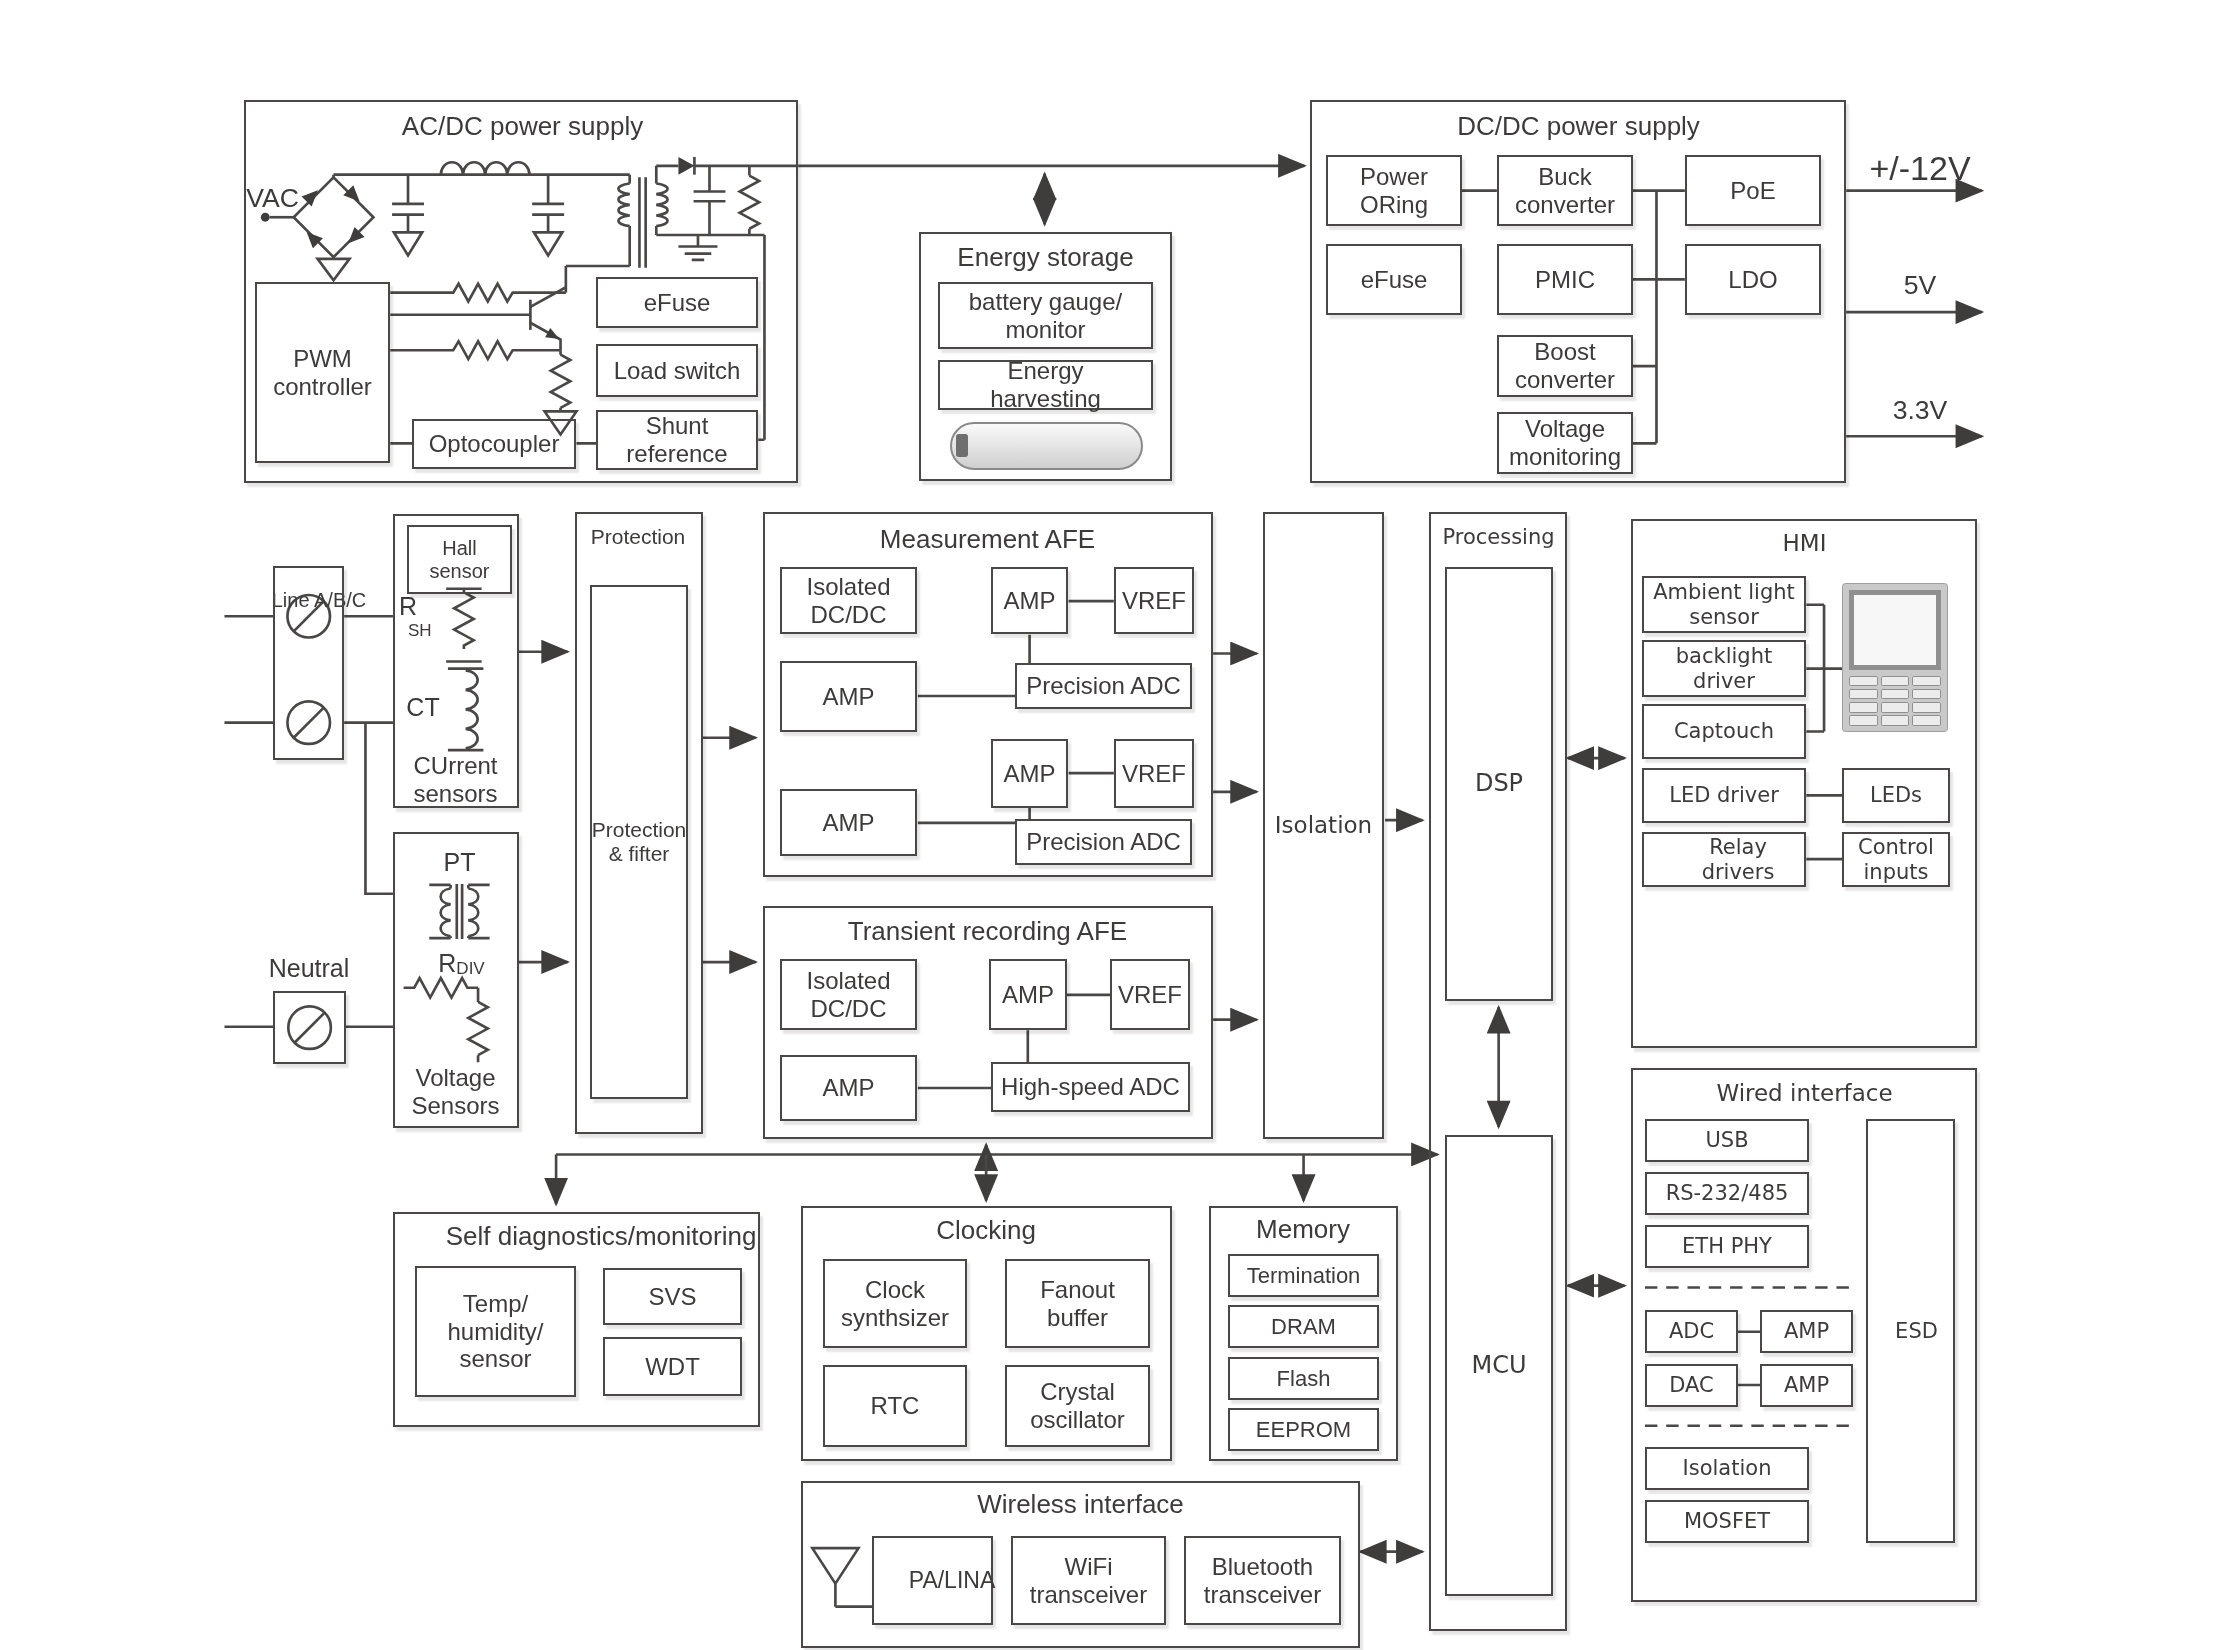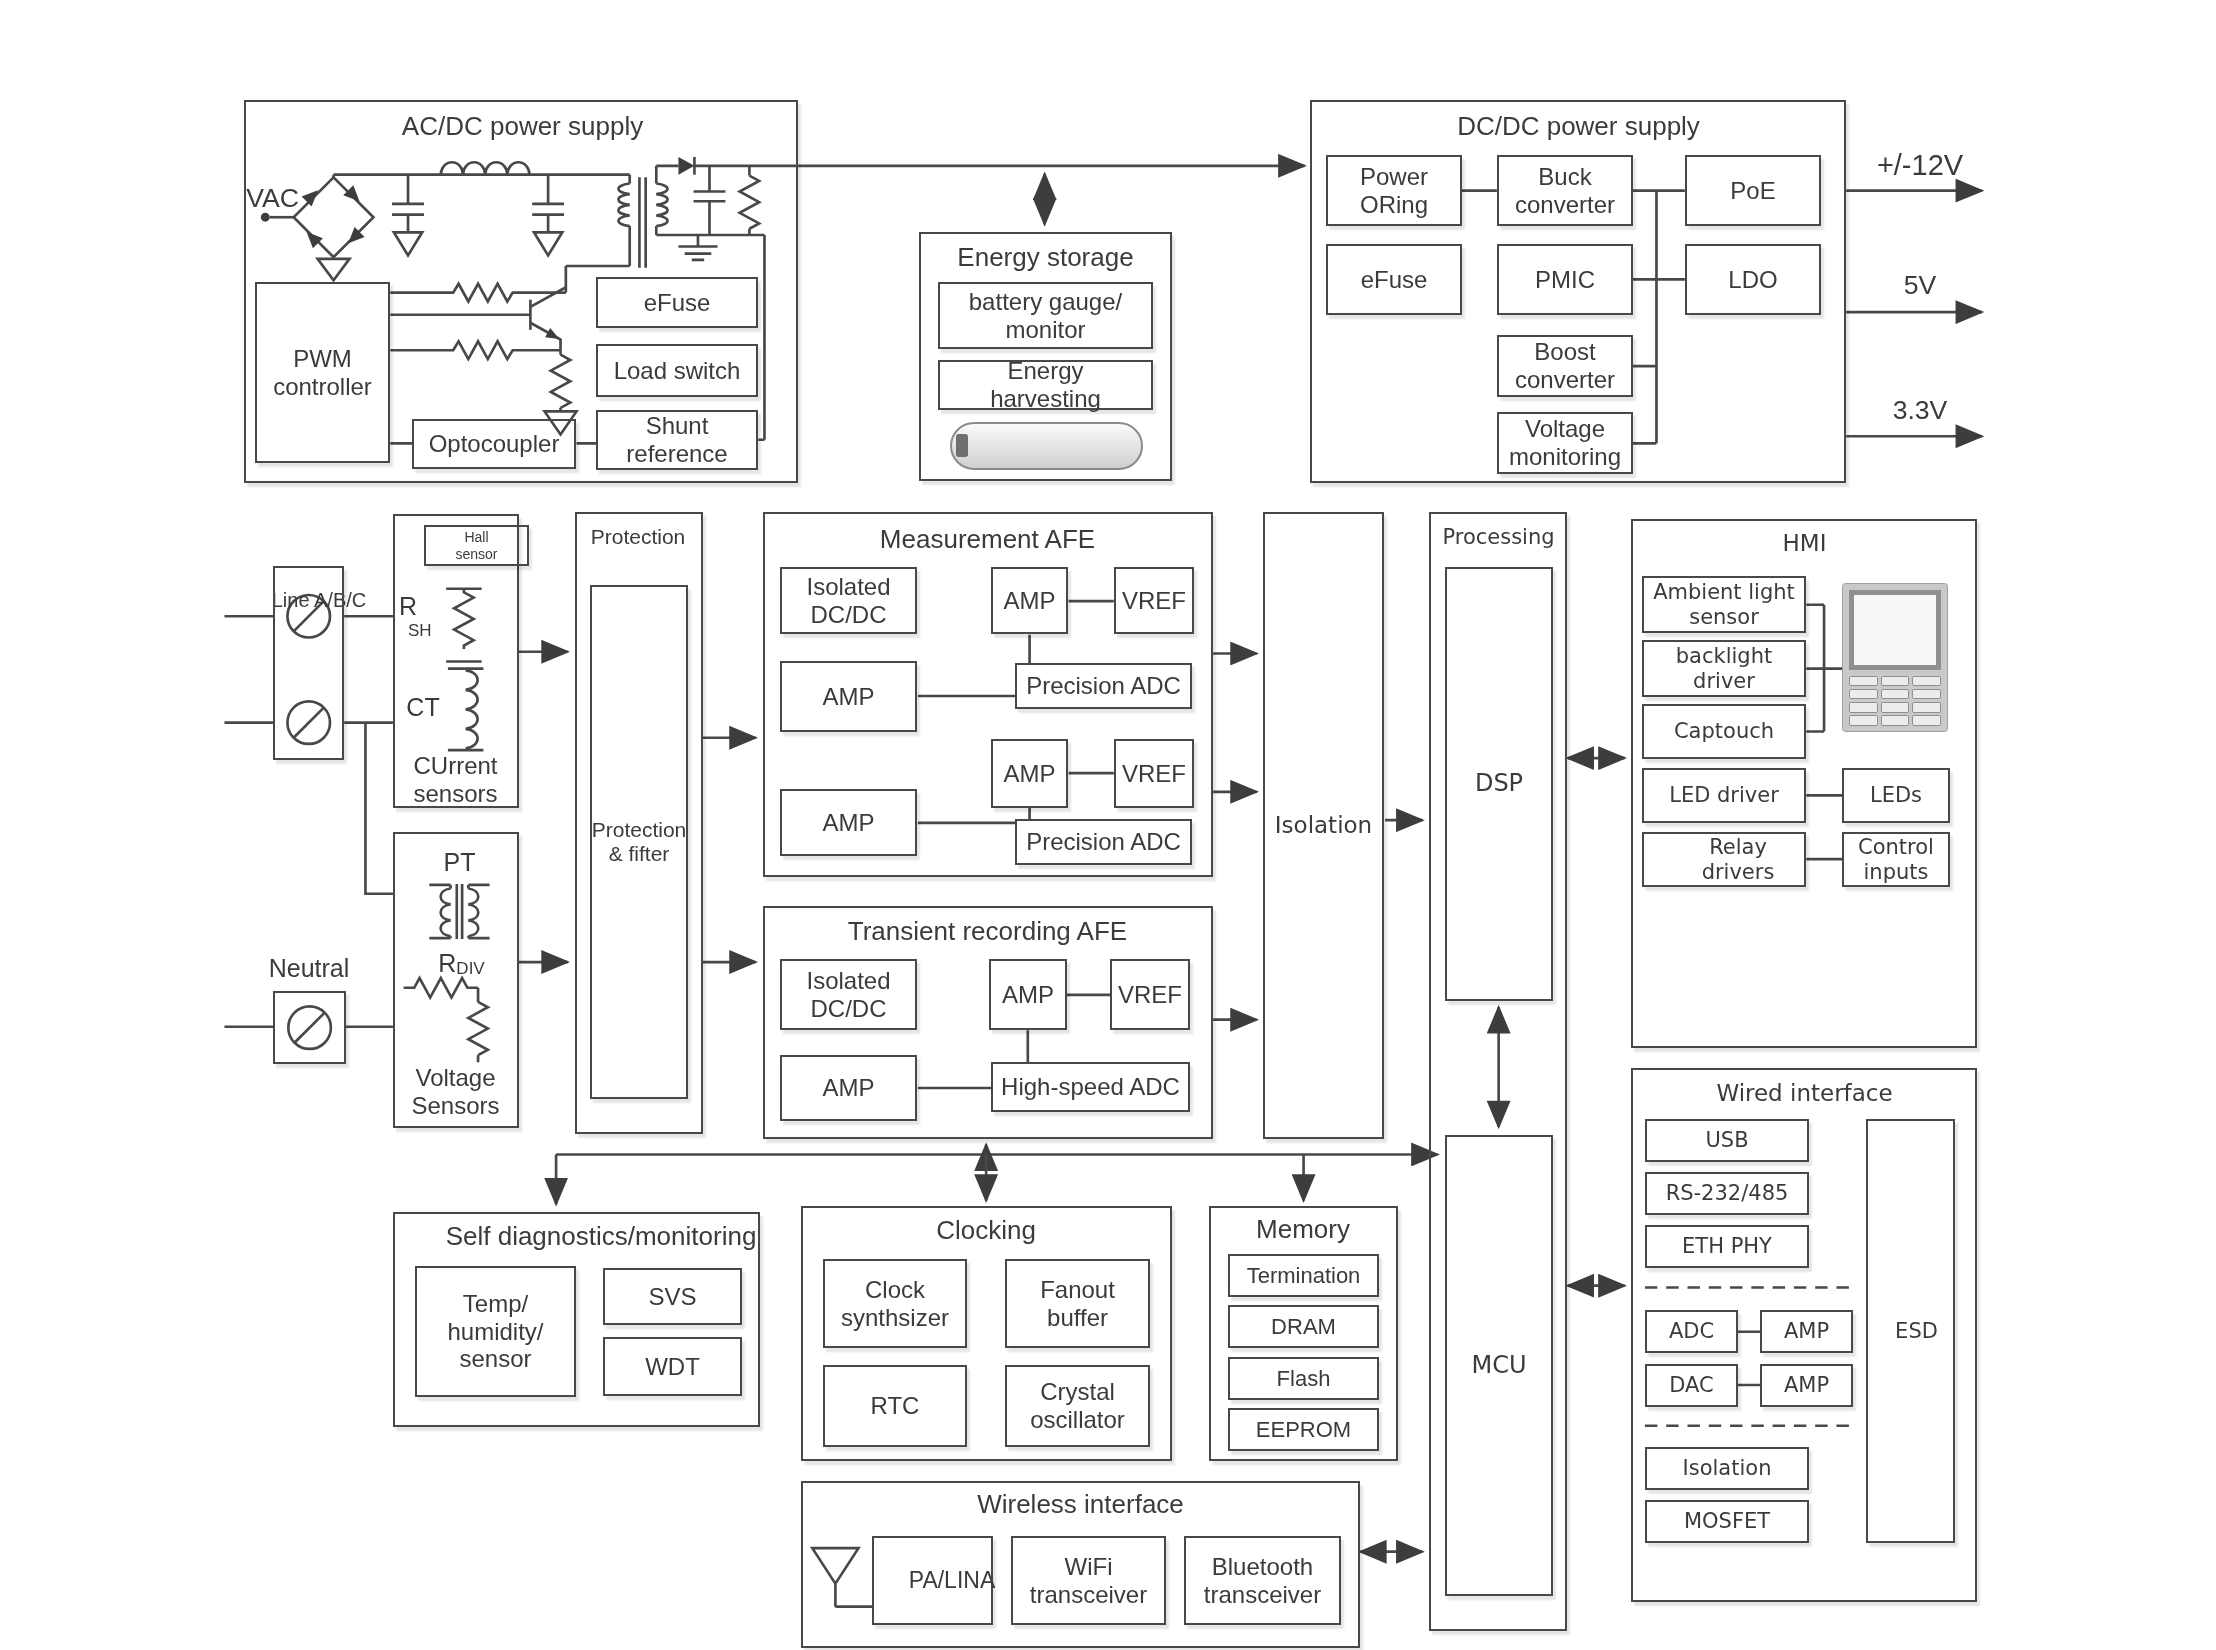--- a/index.html
+++ b/index.html
@@ -208,31 +208,31 @@
 converter</div>
 <div class="bx" style="left:1685px;top:155px;width:136px;height:71px;">PoE</div>
 <div class="bx" style="left:1326px;top:244px;width:136px;height:71px;">eFuse</div>
 <div class="bx" style="left:1497px;top:244px;width:136px;height:71px;">PMIC</div>
 <div class="bx" style="left:1685px;top:244px;width:136px;height:71px;text-align:center;">LDO</div>
 <div class="bx" style="left:1497px;top:335px;width:136px;height:62px;">Boost
 converter</div>
 <div class="bx" style="left:1497px;top:412px;width:136px;height:62px;">Voltage
 monitoring</div>
 
-<div class="lb" style="left:1849px;top:149px;width:142px;font-size:29px;">+/-12V</div>
+<div class="lb" style="left:1849px;top:149px;width:142px;font-size:34px;">+/-12V</div>
 <div class="lb" style="left:1849px;top:270px;width:142px;font-size:26.6px;">5V</div>
 <div class="lb" style="left:1849px;top:395px;width:142px;font-size:26.6px;">3.3V</div>
 
 <div class="lb" style="left:239px;top:589px;width:160px;font-size:20px;">Line A/B/C</div>
 <div class="bx" style="left:273px;top:566px;width:71px;height:194px;"></div>
 <div class="lb" style="left:260px;top:954px;width:98px;font-size:25px;">Neutral</div>
 <div class="bx" style="left:273px;top:991px;width:73px;height:73px;"></div>
 
 <div class="bx" style="left:393px;top:514px;width:126px;height:294px;"></div>
-<div class="bx" style="left:424px;top:525px;width:105px;height:41px;font-size:14px;">Hall
+<div class="bx" style="left:407px;top:525px;width:105px;height:69px;font-size:20px;">Hall
 sensor</div>
 <div class="lb" style="left:399px;top:592px;width:53px;text-align:left;font-size:25px;"><span>R</span><span class="sub" style="display:block;padding-left:8.9px;">SH</span></div>
 <div class="lb" style="left:401px;top:693px;width:44px;font-size:25px;">CT</div>
 <div class="lb" style="left:397px;top:752px;width:117px;">CUrrent
 sensors</div>
 
 <div class="bx" style="left:393px;top:832px;width:126px;height:296px;"></div>
 <div class="lb" style="left:424px;top:848px;width:71px;font-size:25px;">PT</div>
 <div class="lb" style="left:417px;top:949px;width:89px;font-size:25px;"><span>R</span><span class="sub" style="vertical-align:-1.8px;">DIV</span></div>
 <div class="lb" style="left:397px;top:1064px;width:117px;">Voltage

